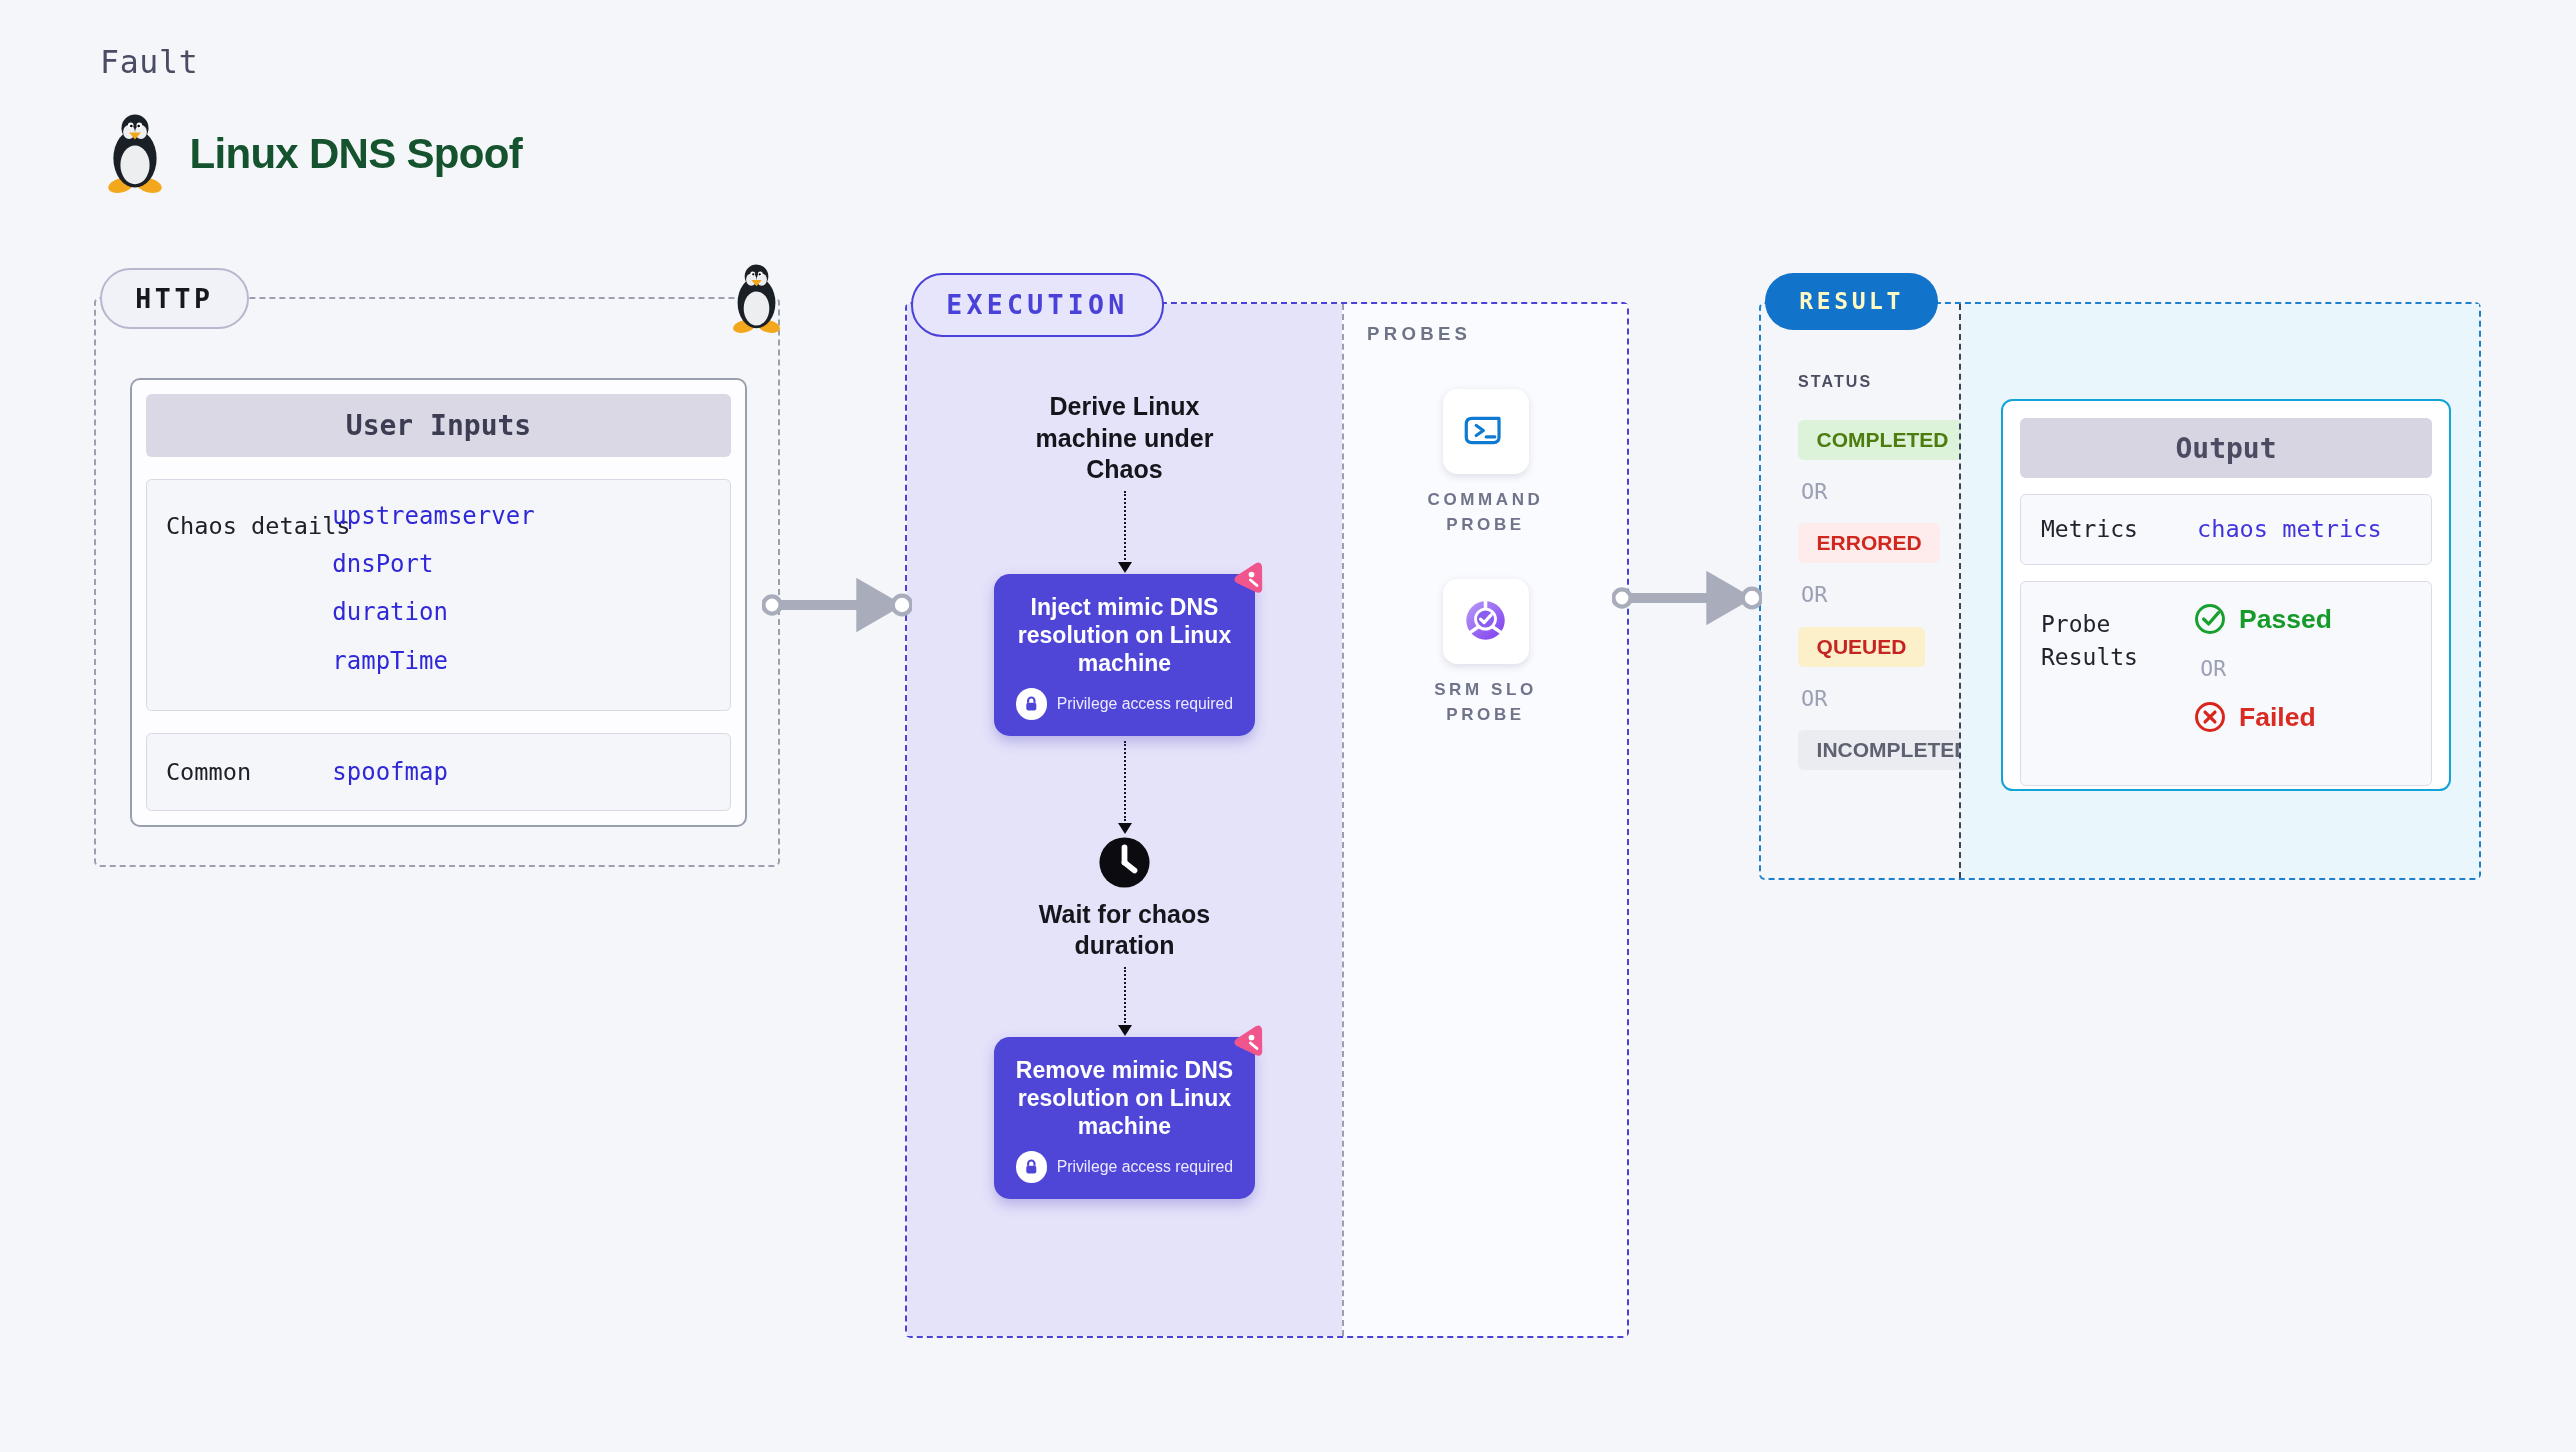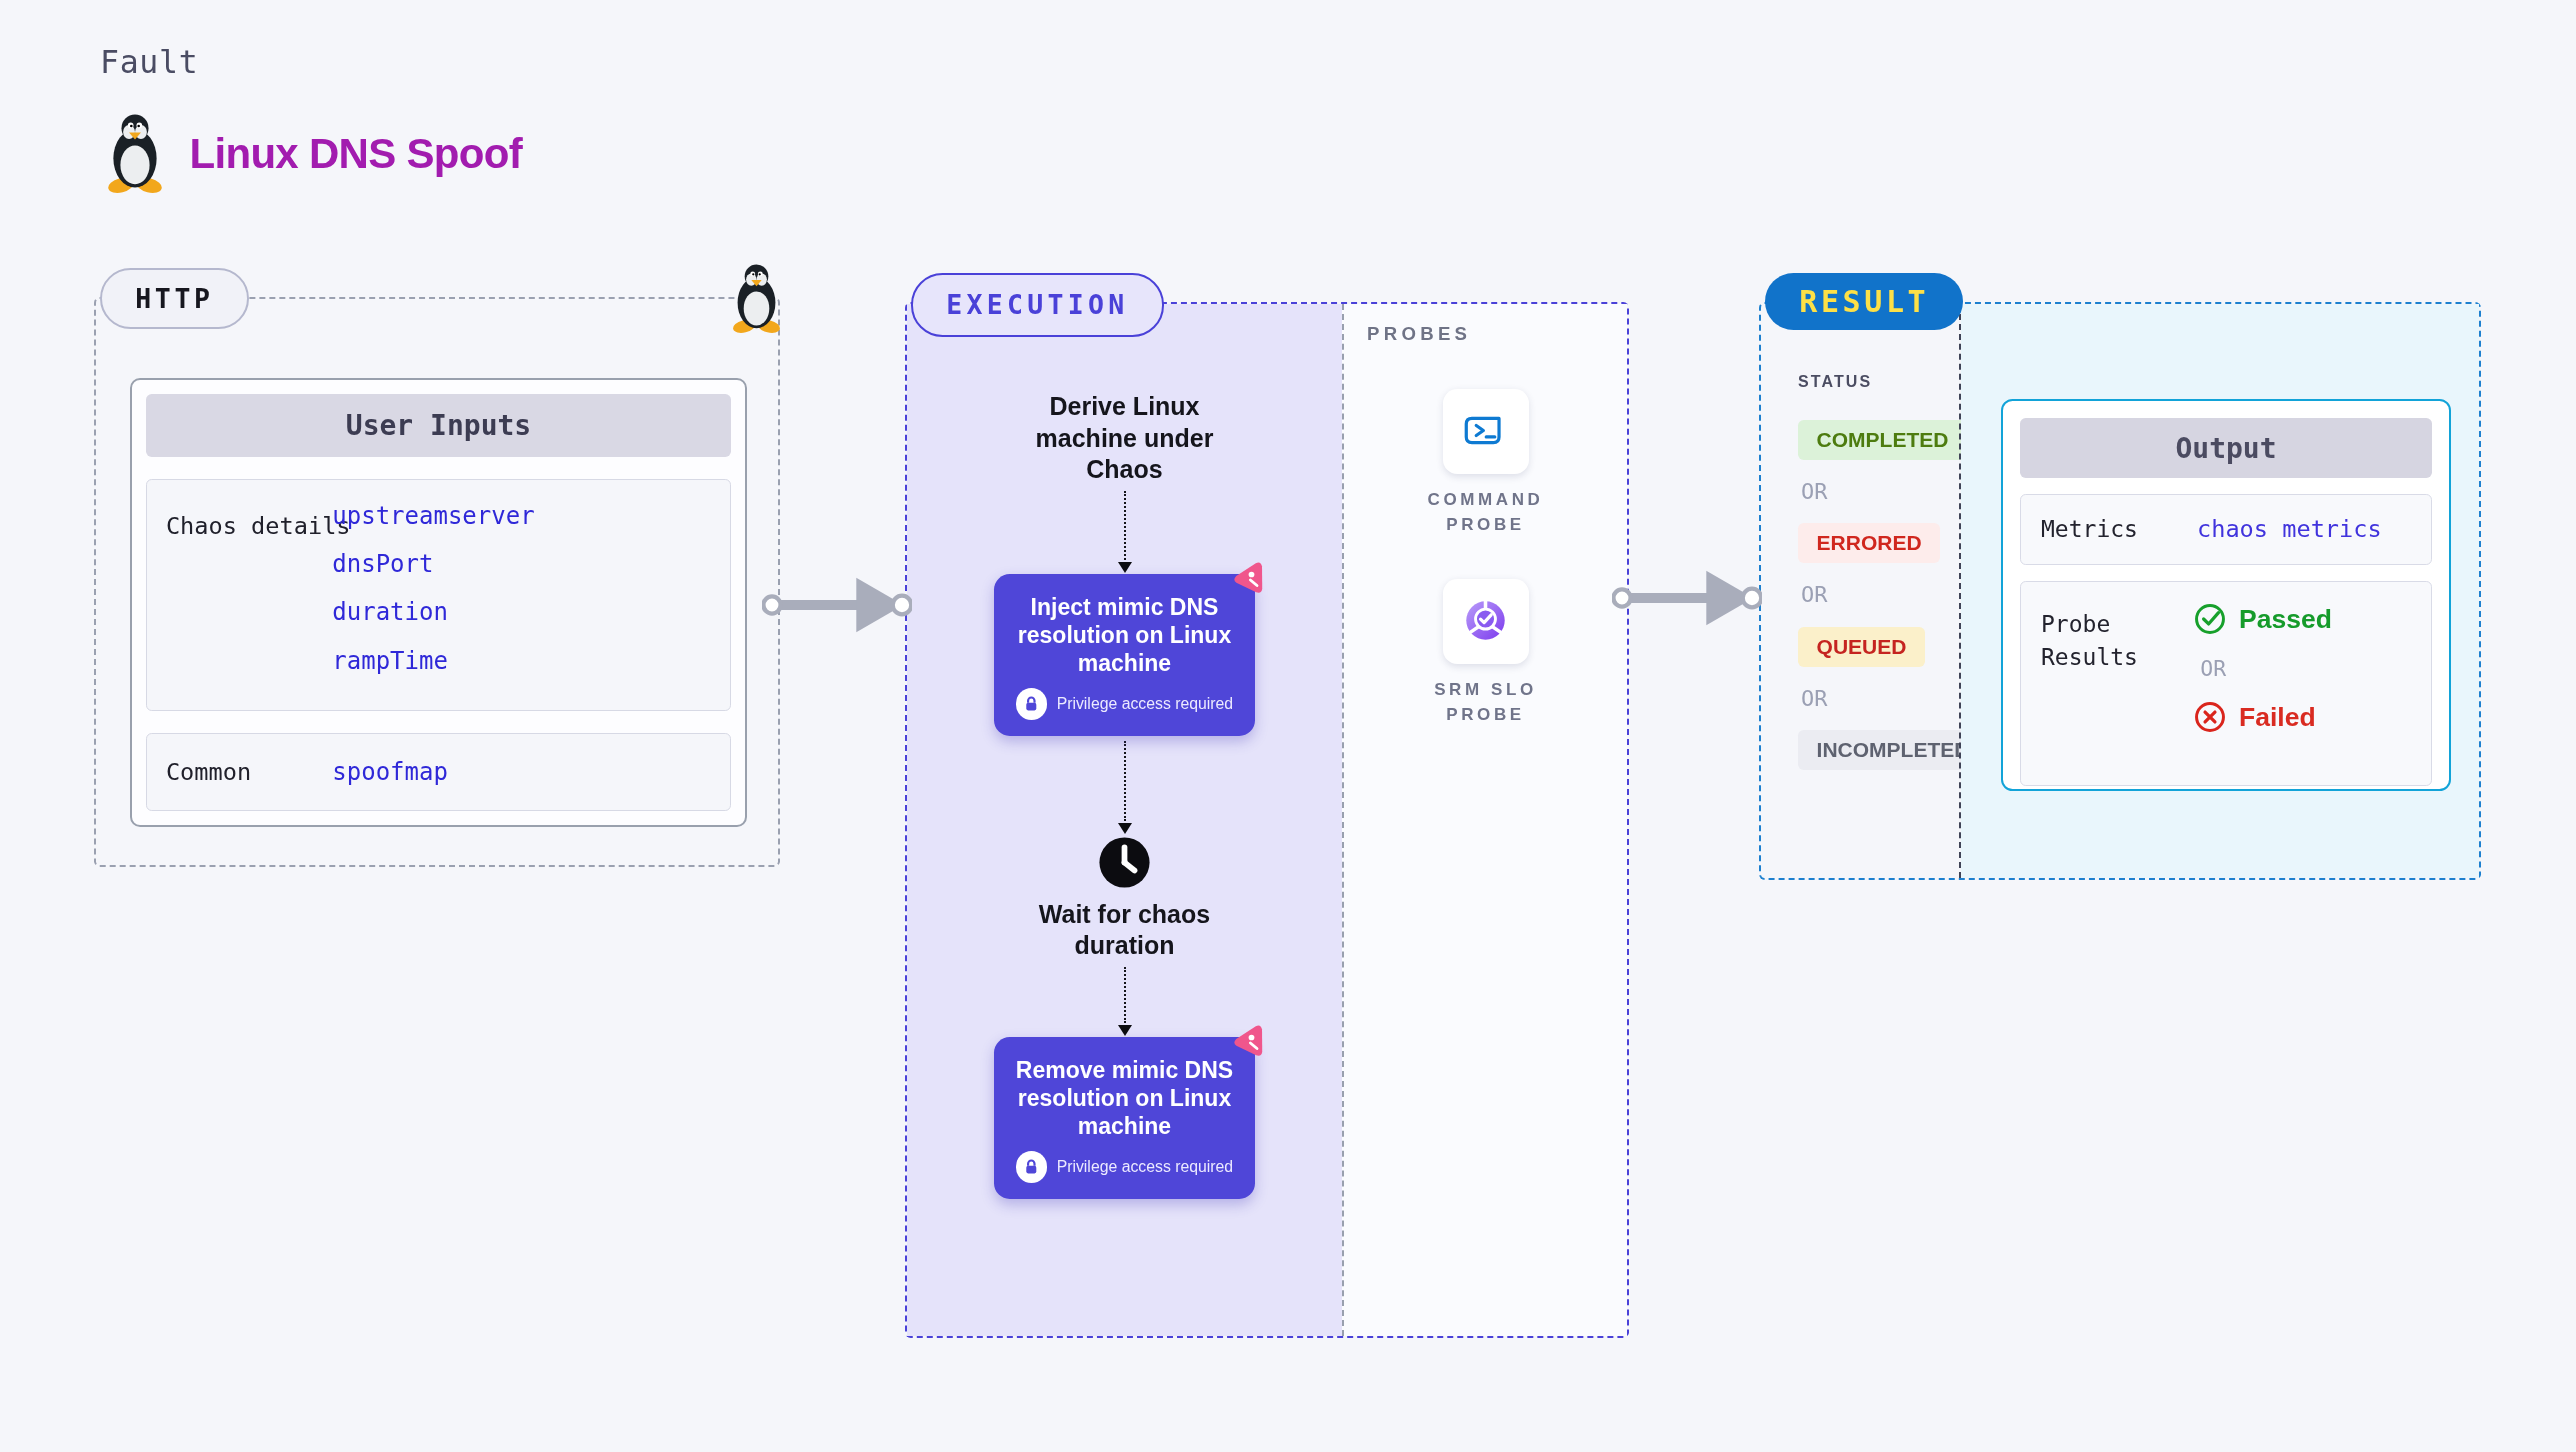--- a/index.html
+++ b/index.html
@@ -3,21 +3,21 @@
 <meta charset="utf-8">
 <style>
   html,body{margin:0;padding:0;background:#f5f6fa;}
   #canvas{position:relative;width:2576px;height:1452px;background:#f5f6fa;overflow:hidden;
           font-family:"Liberation Sans",sans-serif;}
 
   
   .fault-label{position:absolute;left:100px;top:44px;font-family:"DejaVu Sans Mono",monospace;
     font-size:31.5px;color:#4a4c63;letter-spacing:0.7px;}
   .title-row{position:absolute;left:102px;top:113px;display:flex;align-items:center;gap:21.5px;}
-  .page-title{font-size:42px;font-weight:bold;color:#a21caf;letter-spacing:-0.7px;}
+  .page-title{font-size:42px;font-weight:bold;color:#14532d;letter-spacing:-0.7px;}
 
   
   .section{position:absolute;border-radius:5.7px;}
   .badge-pill{position:absolute;top:-31.5px;left:4.3px;display:flex;align-items:center;justify-content:center;
     font-family:"DejaVu Sans Mono",monospace;font-weight:bold;border-radius:31.5px;z-index:5;}
 
   
   #tune{left:94px;top:297px;width:682px;height:566px;border:2.1px dashed #9aa0b0;}
   #tune .badge-pill{height:57px;padding:0 33px;background:#f1f2f8;border:2.1px solid #b5b8ce;
     font-size:26.5px;color:#17171f;letter-spacing:3.6px;}
@@ -59,21 +59,21 @@
   .probes-title{align-self:flex-start;margin-left:23px;font-size:18.6px;font-weight:bold;color:#6f7386;letter-spacing:4.3px;}
   .probe-item{display:flex;flex-direction:column;align-items:center;}
   .probe-card{width:86px;height:85px;background:#ffffff;border-radius:14.3px;
     box-shadow:0 2.1px 7.2px rgba(40,50,90,.13);display:flex;align-items:center;justify-content:center;}
   .probe-label{margin-top:14.3px;font-size:17px;font-weight:bold;color:#70748a;letter-spacing:3.6px;
     text-align:center;width:165px;line-height:1.45;}
 
   
   #result{left:1759px;top:302px;width:718px;height:574px;border:2.1px dashed #1d80cf;display:flex;}
   #result .badge-pill{height:57px;padding:0 34px;background:#1173ca;border:none;
-    font-size:30px;color:#fde047;letter-spacing:3.6px;}
+    font-size:23px;color:#fef9c3;letter-spacing:3.6px;}
   .status-col{width:198px;box-sizing:border-box;padding:69px 0 0 37px;}
   .status-title{font-size:16px;font-weight:bold;color:#4b4d62;letter-spacing:2.1px;}
   .status-list{margin-top:29px;display:flex;flex-direction:column;align-items:flex-start;}
   .status-badge{display:inline-block;padding:7.9px 18.6px;border-radius:5.7px;font-size:21px;font-weight:bold;}
   .sb-completed{background:#dcf2d9;color:#4d7c0f;}
   .sb-errored{background:#fdeceb;color:#d0271e;}
   .sb-queued{background:#fbf0ca;color:#c52420;}
   .sb-incompleted{background:#ebecf2;color:#5e6270;}
   .or-label{font-family:"DejaVu Sans Mono",monospace;font-size:22px;color:#9ba0b4;margin:19.3px 0 19.3px 2.9px;}
   .result-divider{width:0;border-left:2.1px dashed #3f4356;}

